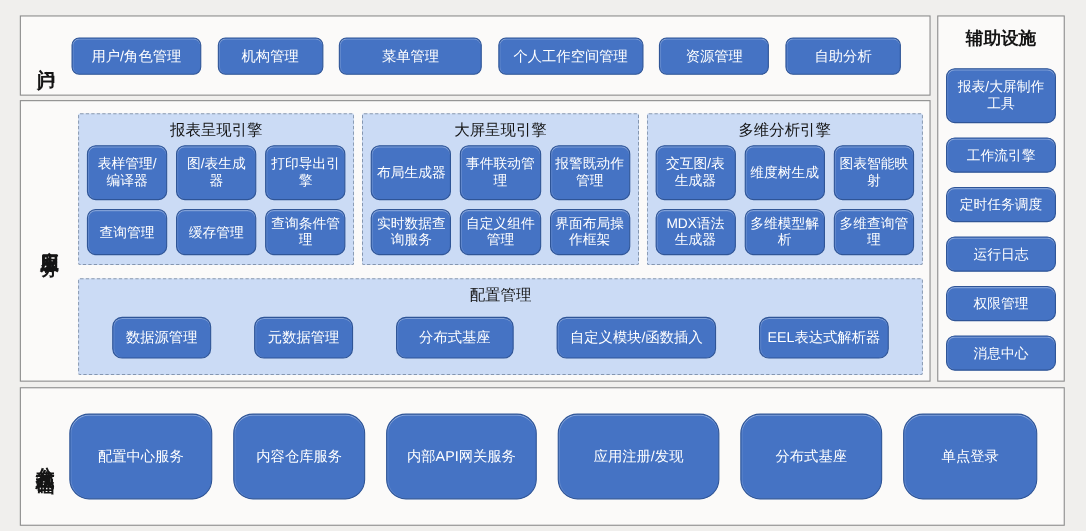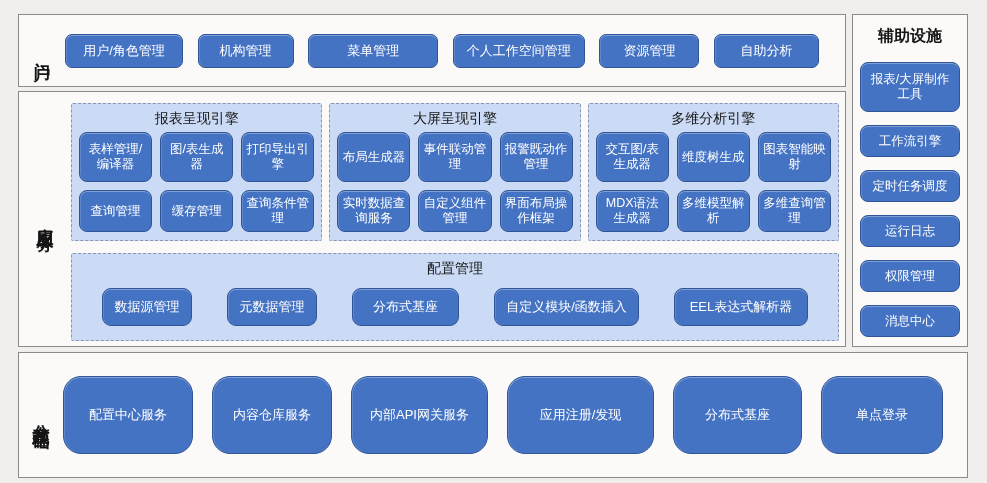--- a/index.html
+++ b/index.html
@@ -61,21 +61,21 @@
   .engine-grid div{border-radius:8px;font-size:12.5px;}
   .engine-grid div:nth-of-type(-n+3){height:50px;}
   .engine-grid div:nth-of-type(n+4){height:42px;}
   .config{margin-top:12px;height:90px;padding:3px 30px 8px;}
   .config-row{display:flex;justify-content:space-between;align-items:center;margin-top:9px;}
   .config-row div{height:38px;border-radius:9px;}
   .config-row div:nth-of-type(1){width:90px;}
   .config-row div:nth-of-type(2){width:90px;}
   .config-row div:nth-of-type(3){width:107px;}
   .config-row div:nth-of-type(4){width:145px;}
-  .config-row div:nth-of-type(5){width:134px;}
+  .config-row div:nth-of-type(5){width:118px;}
   
   .dist-row{flex:1;display:flex;align-items:center;justify-content:space-between;padding:0 24px 0 0;}
   .dist-row div{height:78px;border-radius:18px;}
   .dist-row div:nth-of-type(1){width:130px;}
   .dist-row div:nth-of-type(2){width:120px;}
   .dist-row div:nth-of-type(3){width:137px;}
   .dist-row div:nth-of-type(4){width:147px;}
   .dist-row div:nth-of-type(5){width:129px;}
   .dist-row div:nth-of-type(6){width:122px;}
   

